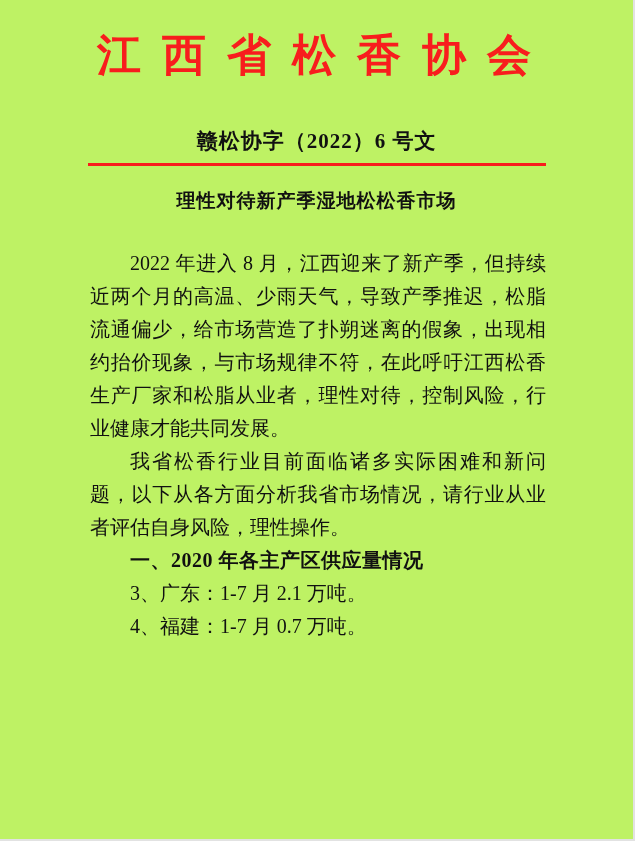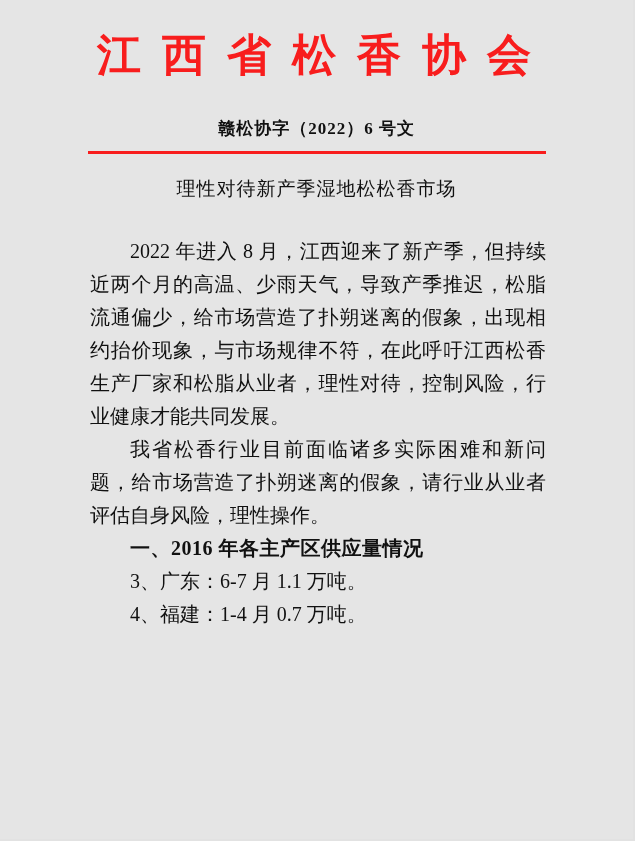--- a/index.html
+++ b/index.html
@@ -6,59 +6,59 @@
     --accent:#f81d1d;
     --ink:#111111;
     --page-edge:#e2e2e2;
   }
   html,body{margin:0;padding:0;background:#ffffff;}
   .page{
     position:relative;
     width:635px;
     height:841px;
     box-sizing:border-box;
-    background:#e5e5e5;
+    background:#bef264;
     border-right:2px solid var(--page-edge);
     border-bottom:2px solid var(--page-edge);
     overflow:hidden;
     font-family:"Liberation Serif","DejaVu Serif",serif;
     color:var(--ink);
   }
   .org-title{
     margin:30px 0 0 0;
     text-align:center;
     font-family:"Liberation Serif","DejaVu Serif",serif;
     font-size:44px;
     line-height:52px;
     font-weight:bold;
     color:var(--accent);
     letter-spacing:5px;
     white-space:nowrap;
   }
   .doc-number{
-    margin:36px 0 0 0;
+    margin:48px 0 0 0;
     text-align:center;
-    font-size:17px;
+    font-size:21px;
     line-height:22px;
     font-weight:bold;
     color:var(--ink);
     letter-spacing:1px;
   }
   .red-rule{
     margin:11px auto 0 auto;
     width:458px;
     height:3px;
     background:var(--accent);
   }
   .doc-title{
     margin:22px 0 0 0;
     text-align:center;
     font-size:19px;
     line-height:26px;
-    font-weight:normal;
+    font-weight:bold;
     color:var(--ink);
     letter-spacing:1px;
   }
   .body{
     margin:33px 87px 0 90px;
     font-size:20px;
     line-height:33px;
     text-align:justify;
   }
   .body p{
@@ -82,24 +82,24 @@
   <div class="doc-number">赣松协字（2022）6 号文</div>
 
   <div class="red-rule"></div>
 
   <h2 class="doc-title">理性对待新产季湿地松松香市场</h2>
 
   <div class="body">
 
     <p>2022 年进入 8 月，江西迎来了新产季，但持续近两个月的高温、少雨天气，导致产季推迟，松脂流通偏少，给市场营造了扑朔迷离的假象，出现相约抬价现象，与市场规律不符，在此呼吁江西松香生产厂家和松脂从业者，理性对待，控制风险，行业健康才能共同发展。</p>
 
-    <p>我省松香行业目前面临诸多实际困难和新问题，给市场营造了扑朔迷离的假象，请行业从业者评估自身风险，理性操作。</p>
+    <p>我省松香行业目前面临诸多实际困难和新问题，以下从各方面分析我省市场情况，请行业从业者评估自身风险，理性操作。</p>
 
-    <p class="section-heading">一、2016 年各主产区供应量情况</p>
+    <p class="section-heading">一、2020 年各主产区供应量情况</p>
 
 
 
-    <p>3、广东：6-7 月 1.1 万吨。</p>
+    <p>3、广东：1-7 月 2.1 万吨。</p>
 
-    <p>4、福建：1-4 月 0.7 万吨。</p>
+    <p>4、福建：1-7 月 0.7 万吨。</p>
 
   </div>
 </div>
 
 </body></html>

